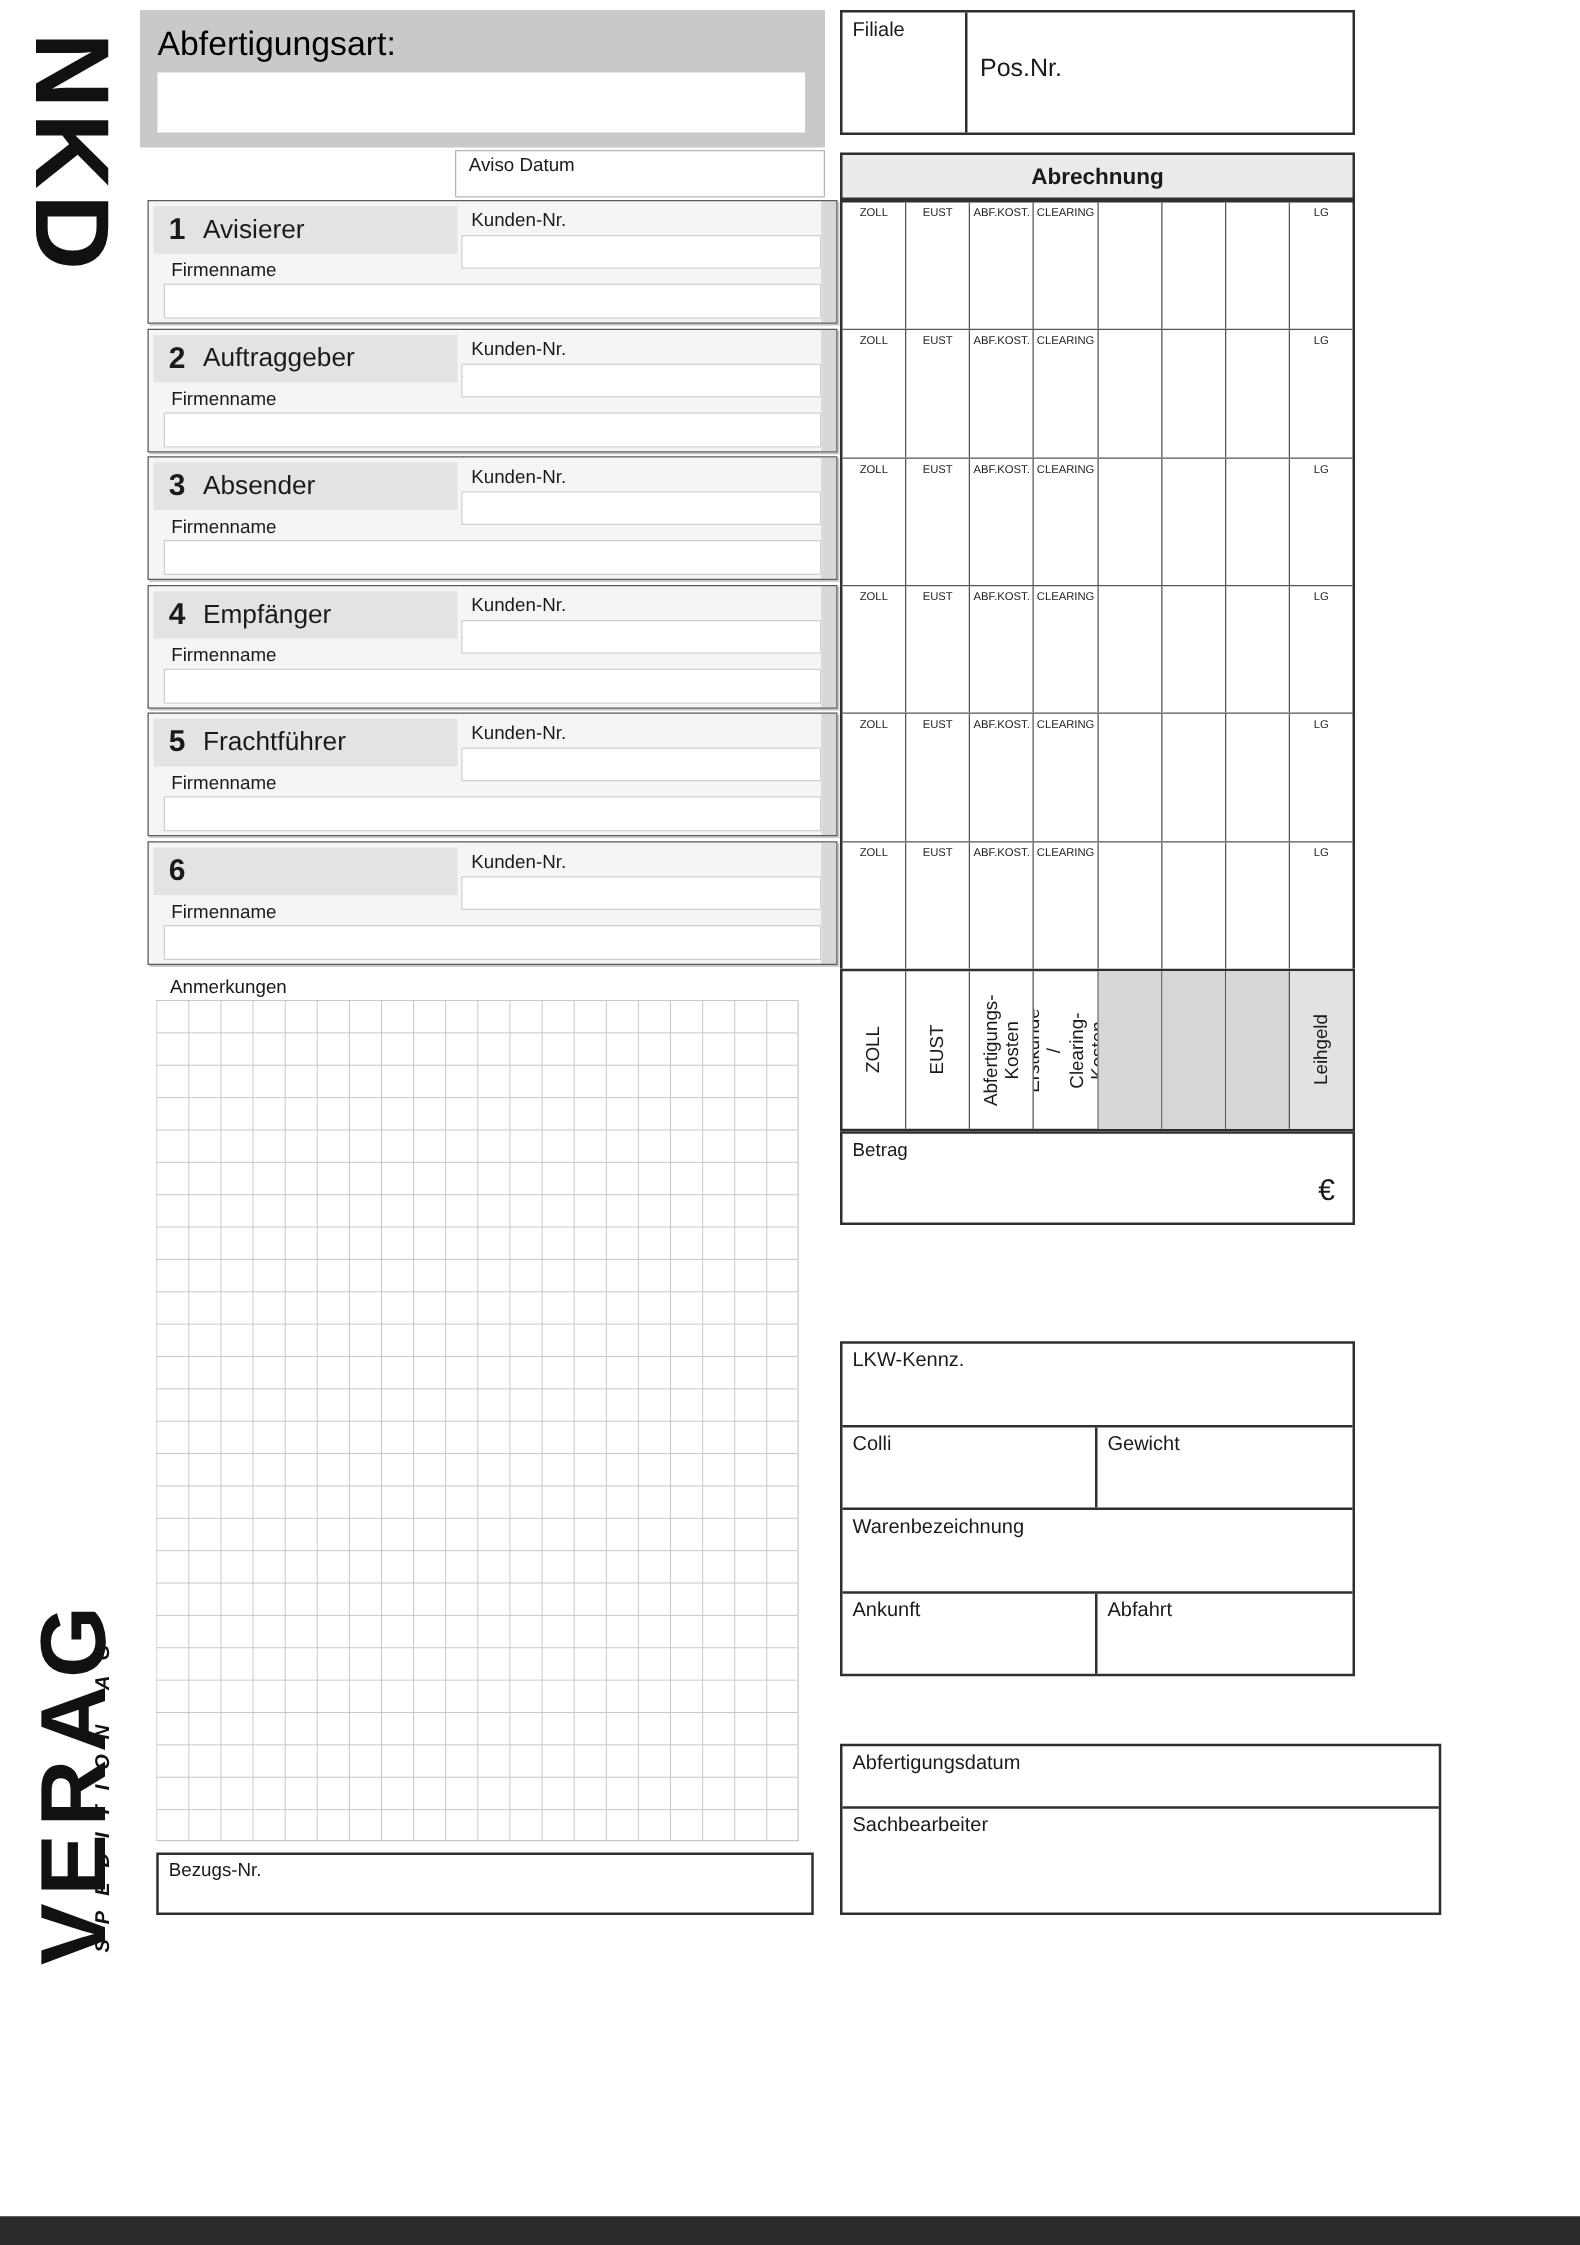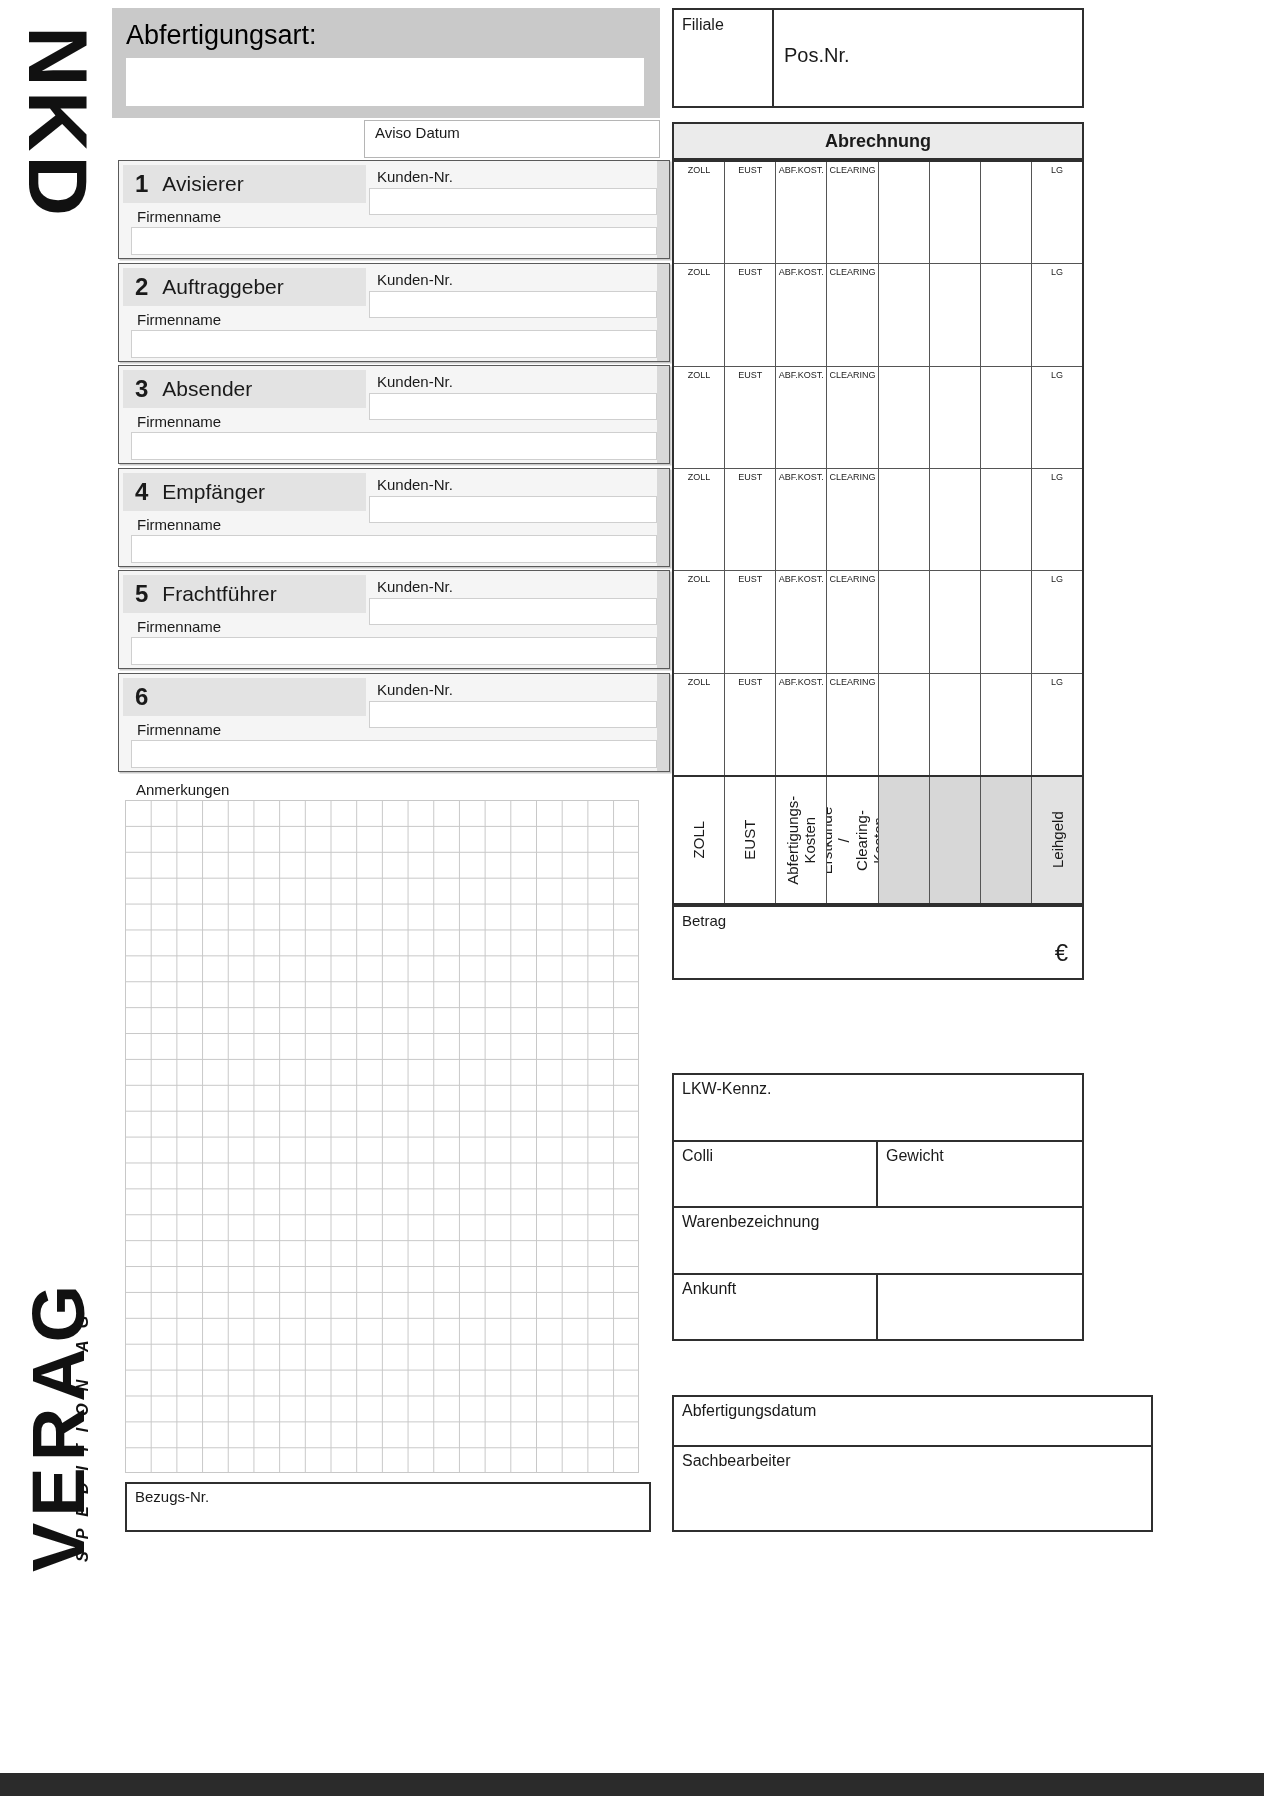--- a/index.html
+++ b/index.html
@@ -406,20 +406,23 @@
     </div>
     <div class="ship-row">
       <div class="ship-cell">
         <span>Warenbezeichnung</span>
       </div>
     </div>
     <div class="ship-row">
       <div class="ship-cell split">
         <span>Ankunft</span>
       </div>
+      <div class="ship-cell">
+        <span>Abfahrt</span>
+      </div>
     </div>
   </div>
 
   <div class="proc-box">
     <div class="proc-row-top">
       <span>Abfertigungsdatum</span>
     </div>
     <div class="proc-row-bottom">
       <span>Sachbearbeiter</span>
     </div>

